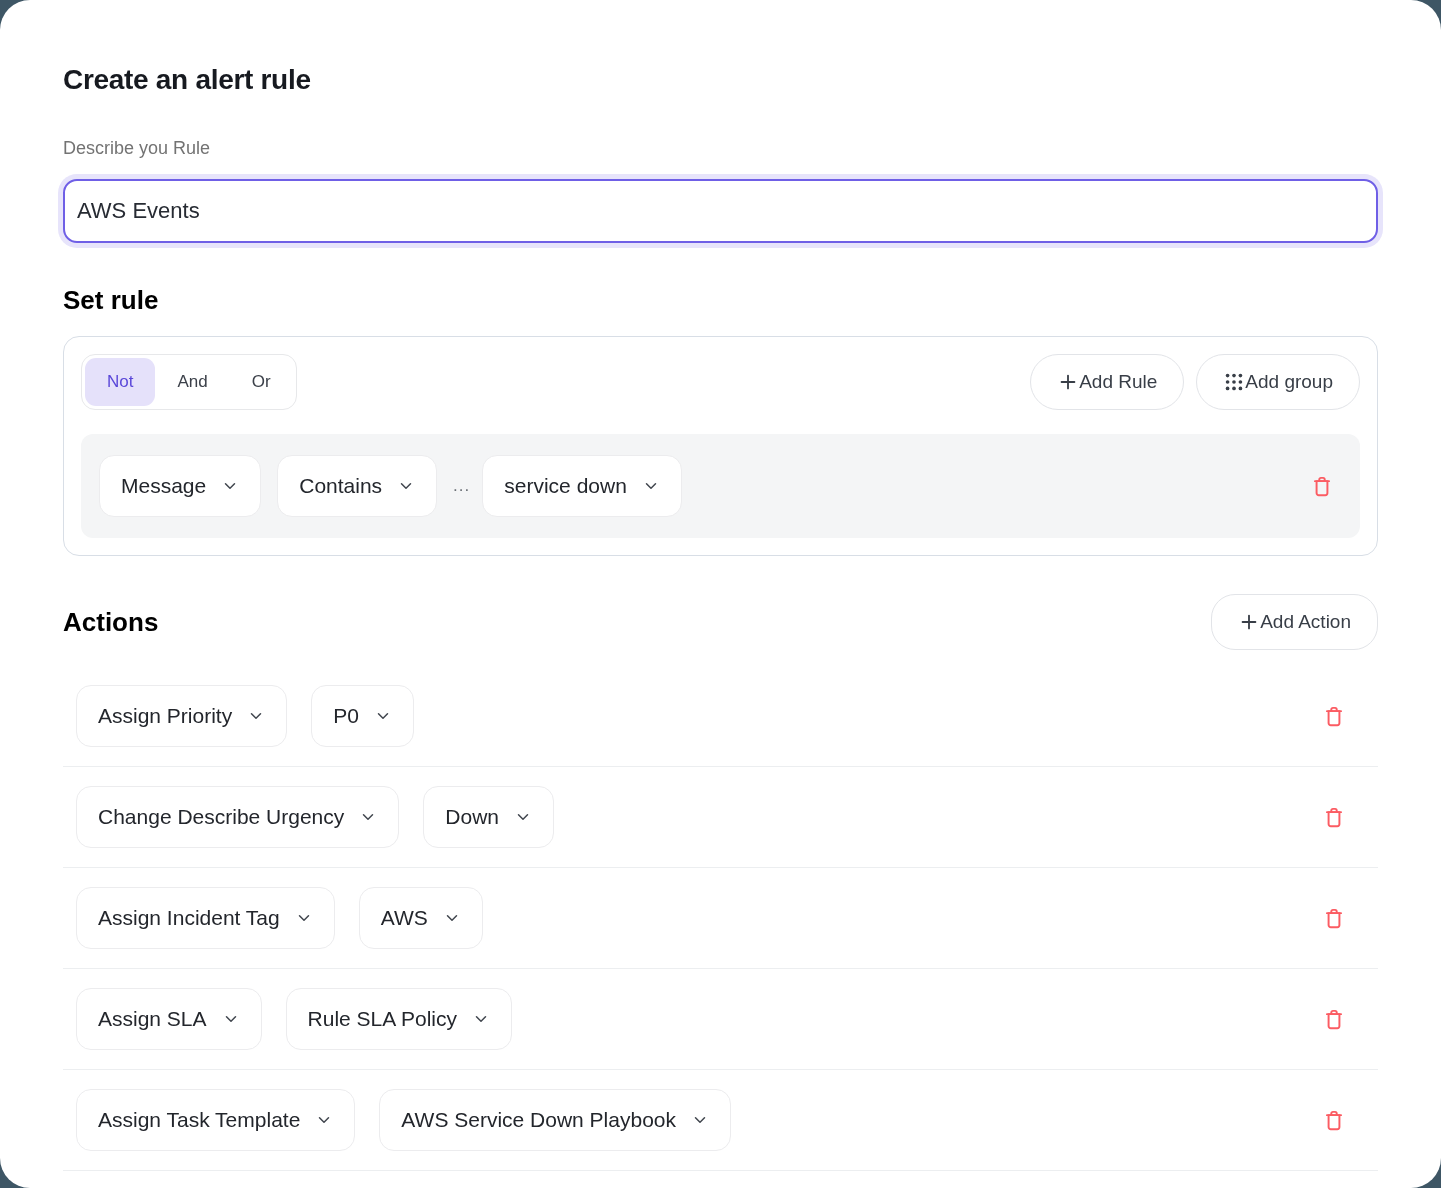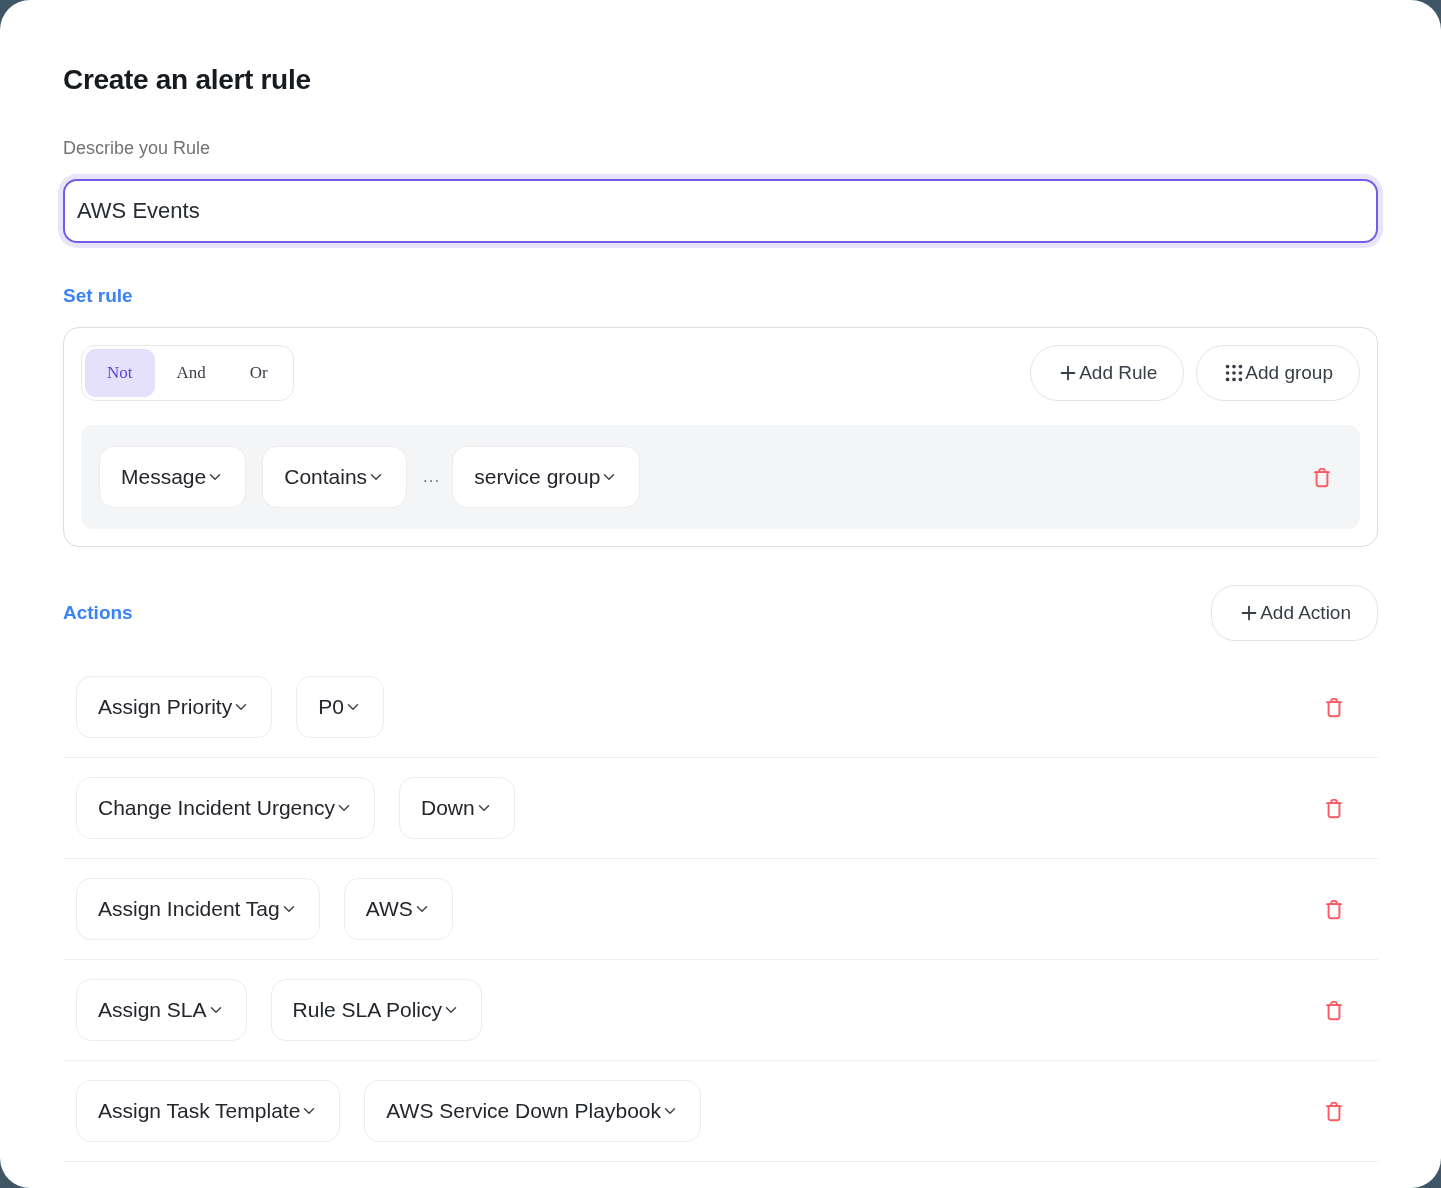--- a/index.html
+++ b/index.html
@@ -41,23 +41,23 @@
     border-radius: 14px;
     box-shadow: 0 0 0 5px #e7e4fb;
     font-family: "Liberation Sans", sans-serif;
     font-size: 22px;
     color: #272b33;
     padding: 0 12px;
     outline: none;
     background: #ffffff;
   }
   .section-heading {
-    font-size: 19px;
+    font-size: 26px;
     font-weight: 700;
-    color: #3b82f6;
+    color: #000000;
   }
   .set-rule-heading { margin-top: 42px; }
 
   .rule-box {
     margin-top: 20px;
     border: 1px solid #d8dee6;
     border-radius: 16px;
     padding: 17px;
   }
   .rule-box-header {
@@ -69,21 +69,21 @@
     align-items: stretch;
     height: 56px;
     border: 1px solid #e7e8ea;
     border-radius: 14px;
     background: #ffffff;
     padding: 3px;
   }
   .op-btn {
     border: none;
     background: transparent;
-    font-family: Liberation Serif, serif;
+    font-family: Liberation Sans, sans-serif;
     font-size: 17px;
     color: #3c414a;
     padding: 6px 22px;
     border-radius: 11px;
     cursor: pointer;
     text-align: right;
   }
   .op-btn.selected {
     background: #e5e1fa;
     color: #5a47d9;
@@ -110,20 +110,21 @@
     margin-top: 24px;
     background: #f4f5f6;
     border-radius: 12px;
     padding: 21px 18px;
     display: flex;
     align-items: center;
   }
   .dropdown {
     display: inline-flex;
     align-items: center;
+    gap: 15px;
     height: 62px;
     background: #ffffff;
     border: 1px solid #ececee;
     border-radius: 15px;
     padding: 0 21px;
     font-family: "Liberation Sans", sans-serif;
     font-size: 21px;
     color: #23262c;
     cursor: pointer;
     text-align: center;
@@ -216,21 +217,21 @@
             </svg>
         </button>
         <button class="dropdown">
           <span>Contains</span>
           <svg class="chev" width="18" height="18" viewBox="0 0 24 24" fill="none" stroke="currentColor" stroke-width="2" stroke-linecap="round" stroke-linejoin="round">
               <path d="M6 9l6 6 6-6"></path>
             </svg>
         </button>
         <span class="ellipsis">...</span>
         <button class="dropdown">
-          <span>service group</span>
+          <span>service down</span>
           <svg class="chev" width="18" height="18" viewBox="0 0 24 24" fill="none" stroke="currentColor" stroke-width="2" stroke-linecap="round" stroke-linejoin="round">
               <path d="M6 9l6 6 6-6"></path>
             </svg>
         </button>
         <div class="spacer"></div>
         <button class="trash-btn">
           <svg width="26" height="26" viewBox="0 0 24 24" fill="none" stroke="currentColor" stroke-width="1.8" stroke-linecap="round" stroke-linejoin="round">
             <path d="M5.5 7.5h13"></path>
             <path d="M9.5 7.5V6a1.5 1.5 0 0 1 1.5-1.5h2A1.5 1.5 0 0 1 14.5 6v1.5"></path>
             <path d="M7 7.5h10v11a2 2 0 0 1-2 2H9a2 2 0 0 1-2-2z"></path>
@@ -270,21 +271,21 @@
           <svg width="26" height="26" viewBox="0 0 24 24" fill="none" stroke="currentColor" stroke-width="1.8" stroke-linecap="round" stroke-linejoin="round">
             <path d="M5.5 7.5h13"></path>
               <path d="M9.5 7.5V6a1.5 1.5 0 0 1 1.5-1.5h2A1.5 1.5 0 0 1 14.5 6v1.5"></path>
               <path d="M7 7.5h10v11a2 2 0 0 1-2 2H9a2 2 0 0 1-2-2z"></path>
           </svg>
         </button>
       </div>
 
       <div class="action-row">
         <button class="dropdown">
-          <span>Change Incident Urgency</span>
+          <span>Change Describe Urgency</span>
           <svg class="chev" width="18" height="18" viewBox="0 0 24 24" fill="none" stroke="currentColor" stroke-width="2" stroke-linecap="round" stroke-linejoin="round">
               <path d="M6 9l6 6 6-6"></path>
             </svg>
         </button>
         <button class="dropdown">
           <span>Down</span>
           <svg class="chev" width="18" height="18" viewBox="0 0 24 24" fill="none" stroke="currentColor" stroke-width="2" stroke-linecap="round" stroke-linejoin="round">
               <path d="M6 9l6 6 6-6"></path>
             </svg>
         </button>

